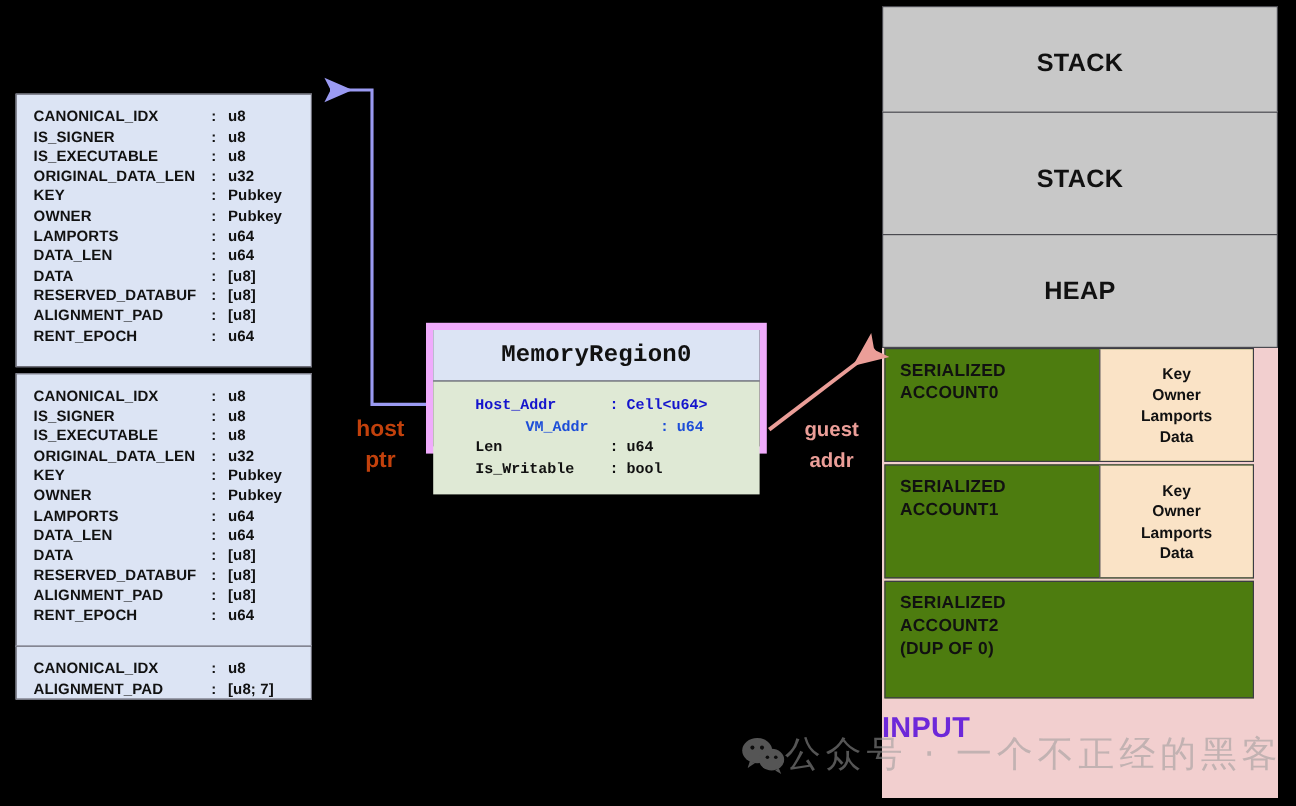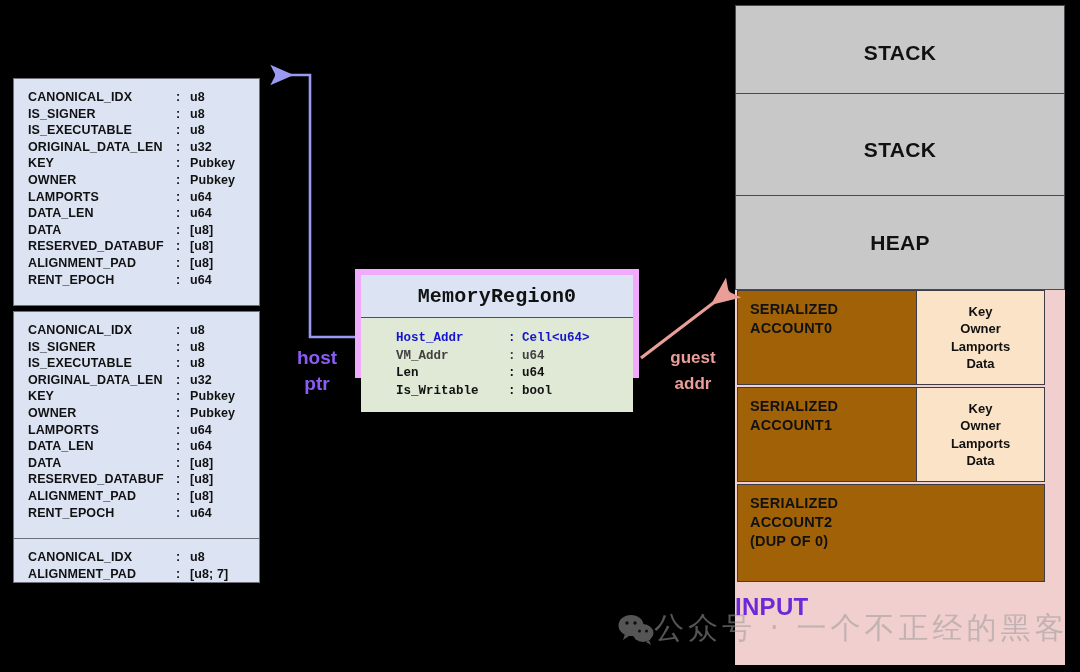--- a/index.html
+++ b/index.html
@@ -53,21 +53,21 @@
     padding: 12px 0 0 35px;
   }
   .mr-row {
     display: flex;
     font-size: 12.5px; font-weight: bold;
     line-height: 17.5px; white-space: nowrap;
   }
   .mr-row .mname { width: 112px; }
   .mr-row .mcolon { width: 14px; }
   .mr-row.blue  { color: #1414cd; }
-  .mr-row.red   { color: #404040; }
+  .mr-row.red   { color: #1d4ed8; margin-left: 42px; }
   .mr-row.black { color: #111; }
 
   
   #memmap { position: absolute; left: 735px; top: 5px; width: 330px; height: 660px; }
   .seg {
     position: absolute; left: 0; width: 330px;
     background: #c8c8c8;
     border: 1px solid #4a4a50;
     display: flex; align-items: center; justify-content: center;
   }
@@ -77,21 +77,21 @@
     position: absolute; left: 0; top: 285px; width: 330px; height: 375px;
     background: #f2cfcf;
   }
   #input-title {
     position: absolute; left: 0; bottom: 44px; width: 310px;
     font-size: 24px; font-weight: bold; color: #6d28d9; letter-spacing: 0.3px;
     z-index: 4;
   }
   .acct {
     position: absolute; left: 2px; width: 308px;
-    background: #a16207;
+    background: #4d7c0f;
     border: 1px solid #3c3c44;
   }
   .acct-label {
     position: absolute; left: 12px; top: 9px;
     font-size: 14.5px; font-weight: bold; color: #111;
     line-height: 19px; letter-spacing: 0.2px; white-space: pre-line;
   }
   .acct-fields {
     position: absolute; right: 0px; top: 0px; width: 128px; height: 100%;
     background: #fae3c6;
@@ -110,21 +110,21 @@
     letter-spacing: 4px; white-space: nowrap;
     z-index: 3; pointer-events: none;
     font-family: "DejaVu Sans", sans-serif;
   }
   #watermark .wm-logo { display: block; }
 
   
   #host-ptr-label {
     position: absolute; left: 286px; top: 345px; width: 62px;
     text-align: center;
-    font-size: 19px; font-weight: bold; color: #8b5cf6;
+    font-size: 19px; font-weight: bold; color: #c2410c;
     line-height: 26px; white-space: pre-line;
   }
   #guest-addr-label {
     position: absolute; left: 656px; top: 345px; width: 74px;
     text-align: center;
     font-size: 17px; font-weight: bold; color: #eb9e98;
     line-height: 26px; white-space: pre-line;
   }
   svg.arrows { position: absolute; left: 0; top: 0; width: 1080px; height: 672px; pointer-events: none; }
 </style>

